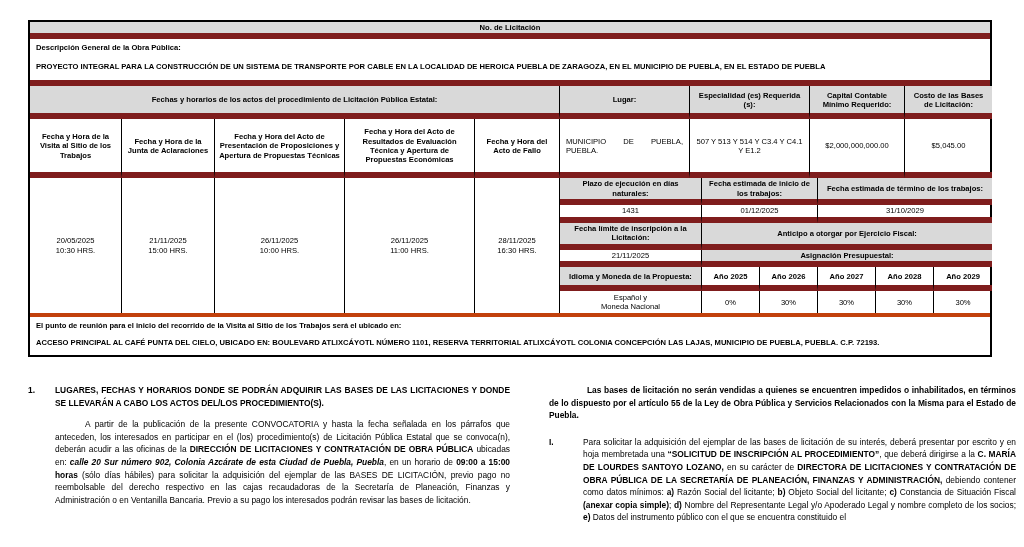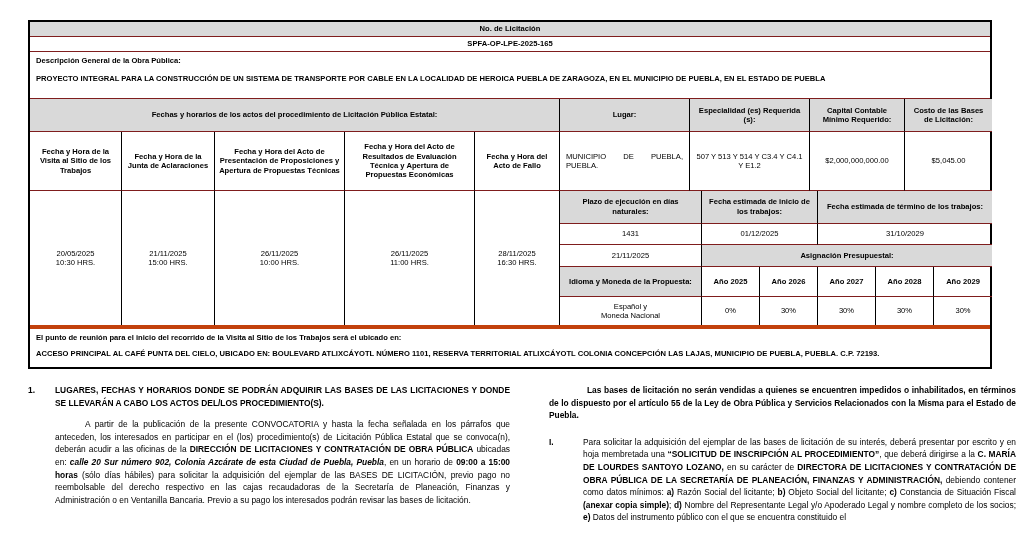--- a/index.html
+++ b/index.html
@@ -1,21 +1,21 @@
 <!DOCTYPE html>
 <html><head>
 <meta charset="utf-8">
 <style>
   html,body{margin:0;padding:0;background:#ffffff;}
   body{width:1024px;height:547px;overflow:hidden;position:relative;
        font-family:"Liberation Sans",sans-serif;color:#000;}
   .wrap{position:absolute;left:28px;top:20px;width:964px;box-sizing:border-box;
         border:2px solid #000;background:#fff;}
   table{border-collapse:separate;border-spacing:0;width:100%;table-layout:fixed;}
-  td{border-right:1px solid #000;border-bottom:1px solid #7f1d1d;
+  td{border-right:1px solid #000;border-bottom:6px solid #7f1d1d;
      font-size:7.6px;line-height:1.25;vertical-align:middle;text-align:center;
      padding:1px 4px;box-sizing:border-box;overflow:hidden;}
   td.noR{border-right:none;}
   td.noB{border-bottom:none;}
   .gray{background:#d9d9d9;}
   .b{font-weight:bold;}
   .secB{display:flex;width:100%;}
   .secB .tleft{width:530px;flex:0 0 530px;}
   .secB .tright{width:432px;flex:1;}
   .desc-cell{height:47px;vertical-align:top;text-align:left;padding:4px 6px;}
@@ -45,23 +45,20 @@
 <body>
 
 <div class="wrap">
 
   <table>
     <tbody>
         <tr>
       <td class="gray b noR" style="height:15px;">No. de Licitación</td>
     </tr>
     <tr>
-      <td class="b noR" style="height:15px;">SPFA-OP-LPE-2025-165</td>
-    </tr>
-    <tr>
       <td class="noR desc-cell">
         <div class="desc-label">Descripción General de la Obra Pública:</div>
         <div class="desc-text">PROYECTO INTEGRAL PARA LA CONSTRUCCIÓN DE UN SISTEMA DE TRANSPORTE POR CABLE EN LA LOCALIDAD DE HEROICA PUEBLA DE ZARAGOZA, EN EL MUNICIPIO DE PUEBLA, EN EL ESTADO DE PUEBLA</div>
       </td>
     </tr>
   </tbody>
     </table>
 
   <table>
     <colgroup>
@@ -145,20 +142,24 @@
           <tr style="height:26px;">
         <td class="gray b">Plazo de ejecución en días naturales:</td>
         <td class="gray b" colspan="2">Fecha estimada de inicio de los trabajos:</td>
         <td class="gray b noR" colspan="3">Fecha estimada de término de los trabajos:</td>
       </tr>
       <tr style="height:17px;">
         <td>1431</td>
         <td colspan="2">01/12/2025</td>
         <td class="noR" colspan="3">31/10/2029</td>
       </tr>
+      <tr style="height:26px;">
+        <td class="gray b">Fecha límite de inscripción a la Licitación:</td>
+        <td class="gray b noR" colspan="5">Anticipo a otorgar por Ejercicio Fiscal:</td>
+      </tr>
       <tr style="height:17px;">
         <td>21/11/2025</td>
         <td class="gray b noR" colspan="5">Asignación Presupuestal:</td>
       </tr>
       <tr style="height:24px;">
         <td class="gray b">Idioma y Moneda de la Propuesta:</td>
         <td class="b">Año 2025</td>
         <td class="b">Año 2026</td>
         <td class="b">Año 2027</td>
         <td class="b">Año 2028</td>

